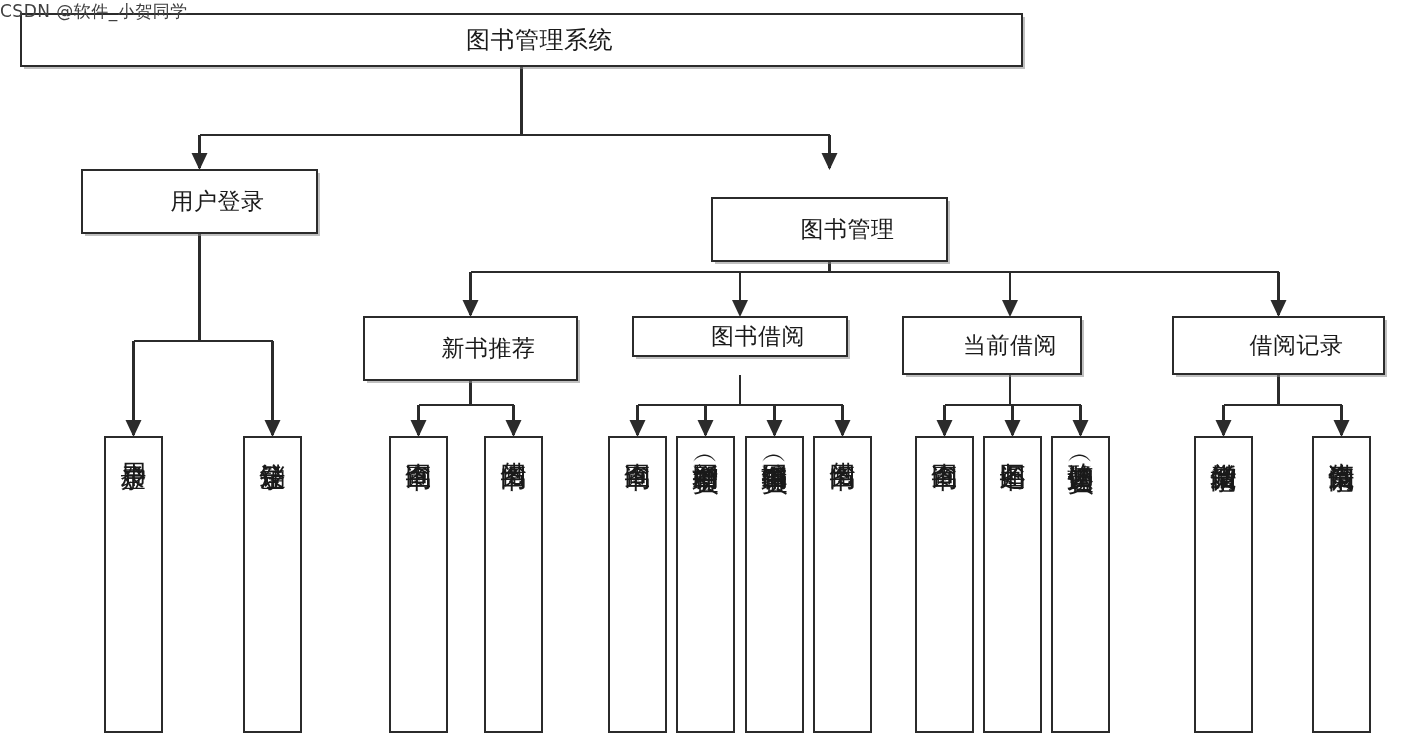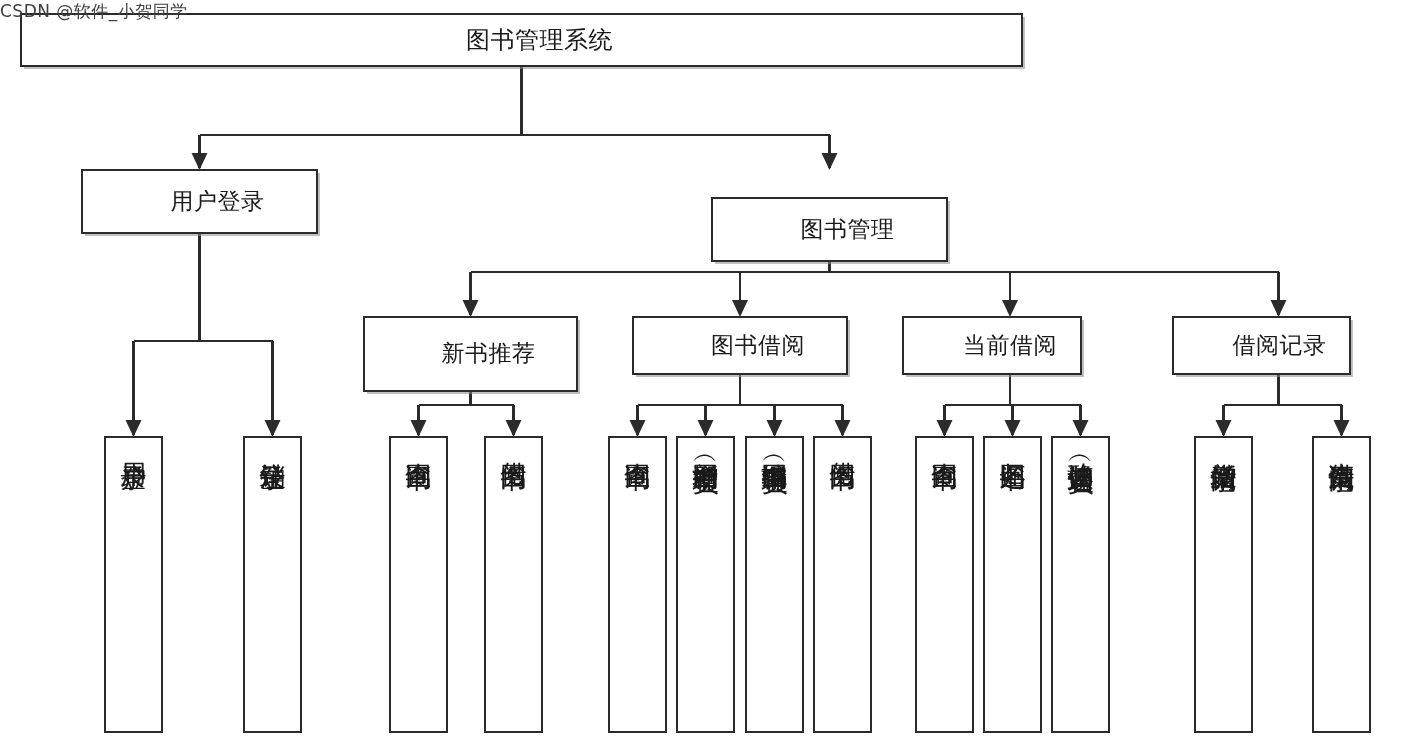--- a/index.html
+++ b/index.html
@@ -138,30 +138,30 @@
   <div id="node-layer">
       <div class="node-box root shadowed" style="left: 20px; top: 13px; width: 1003px; height: 54px;">
         <span class="node-label-h">图书管理系统</span>
       </div>
       <div class="node-box shadowed" style="left: 81px; top: 169px; width: 237px; height: 65px;">
         <span class="node-label-h">用户登录</span>
       </div>
       <div class="node-box shadowed" style="left: 711px; top: 169px; width: 237px; height: 65px; margin-top: 28px;">
         <span class="node-label-h">图书管理</span>
       </div>
-      <div class="node-box shadowed" style="left: 363px; top: 316px; width: 215px; height: 76px;">
+      <div class="node-box shadowed" style="left: 363px; top: 316px; width: 215px; height: 65px;">
         <span class="node-label-h">新书推荐</span>
       </div>
-      <div class="node-box shadowed" style="left: 632px; top: 316px; width: 216px; height: 59px;">
+      <div class="node-box shadowed" style="left: 632px; top: 316px; width: 216px; height: 41px;">
         <span class="node-label-h">图书借阅</span>
       </div>
       <div class="node-box shadowed" style="left: 902px; top: 316px; width: 180px; height: 59px;">
         <span class="node-label-h">当前借阅</span>
       </div>
-      <div class="node-box shadowed" style="left: 1172px; top: 316px; width: 179px; height: 59px;">
+      <div class="node-box shadowed" style="left: 1172px; top: 316px; width: 213px; height: 59px;">
         <span class="node-label-h">借阅记录</span>
       </div>
       <div class="node-box vertical" style="left: 104px; top: 436px; width: 59px; height: 297px;">
         <span class="node-label-v">用户登录</span>
       </div>
       <div class="node-box vertical" style="left: 243px; top: 436px; width: 59px; height: 297px;">
         <span class="node-label-v">注销登录</span>
       </div>
       <div class="node-box vertical" style="left: 389px; top: 436px; width: 59px; height: 297px;">
         <span class="node-label-v">查询图书</span>

